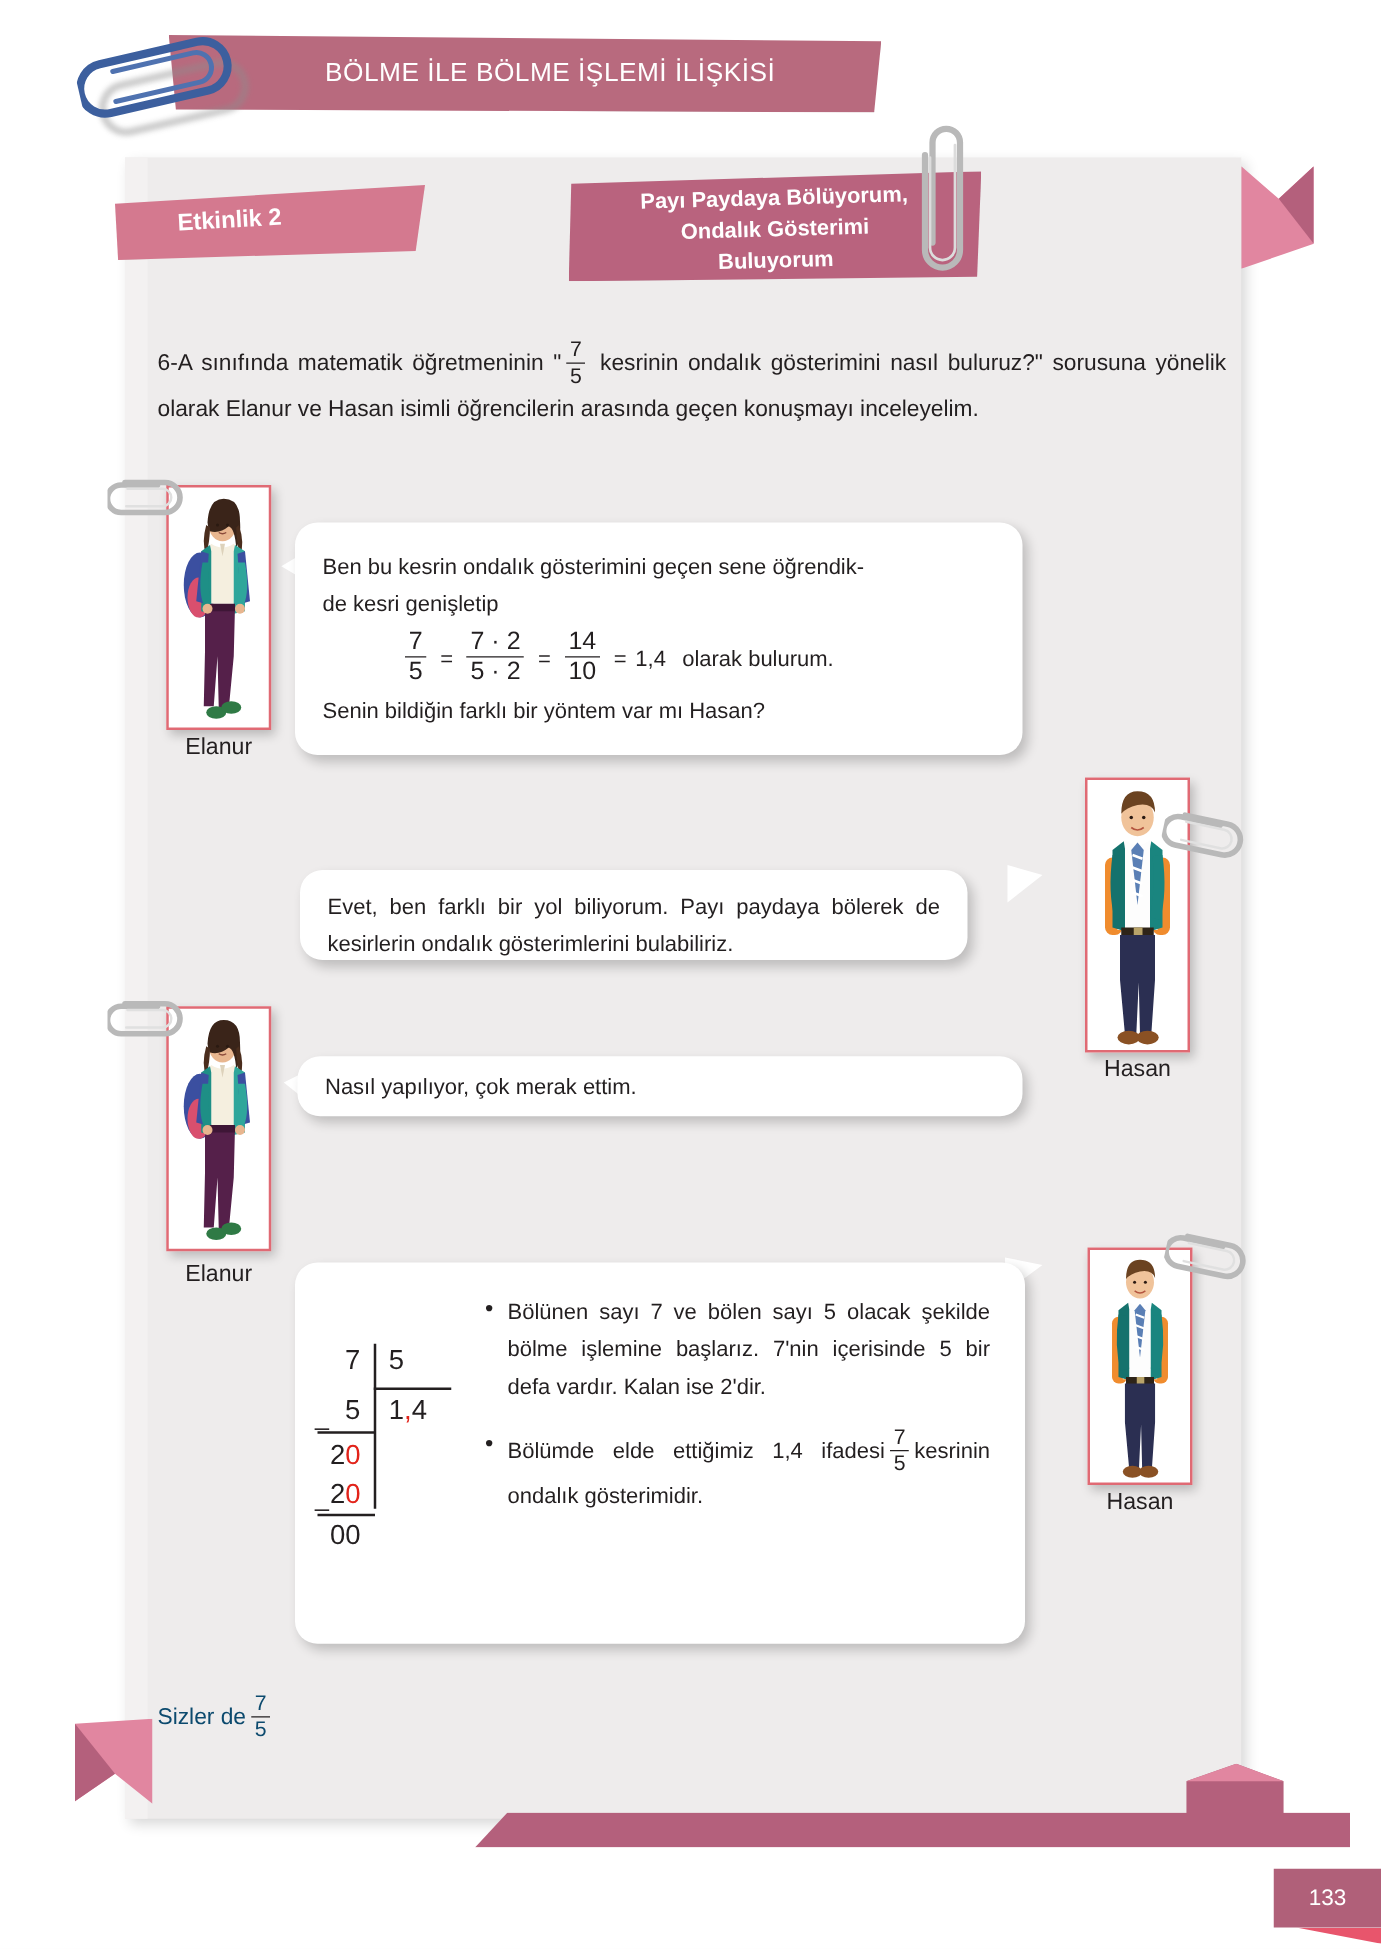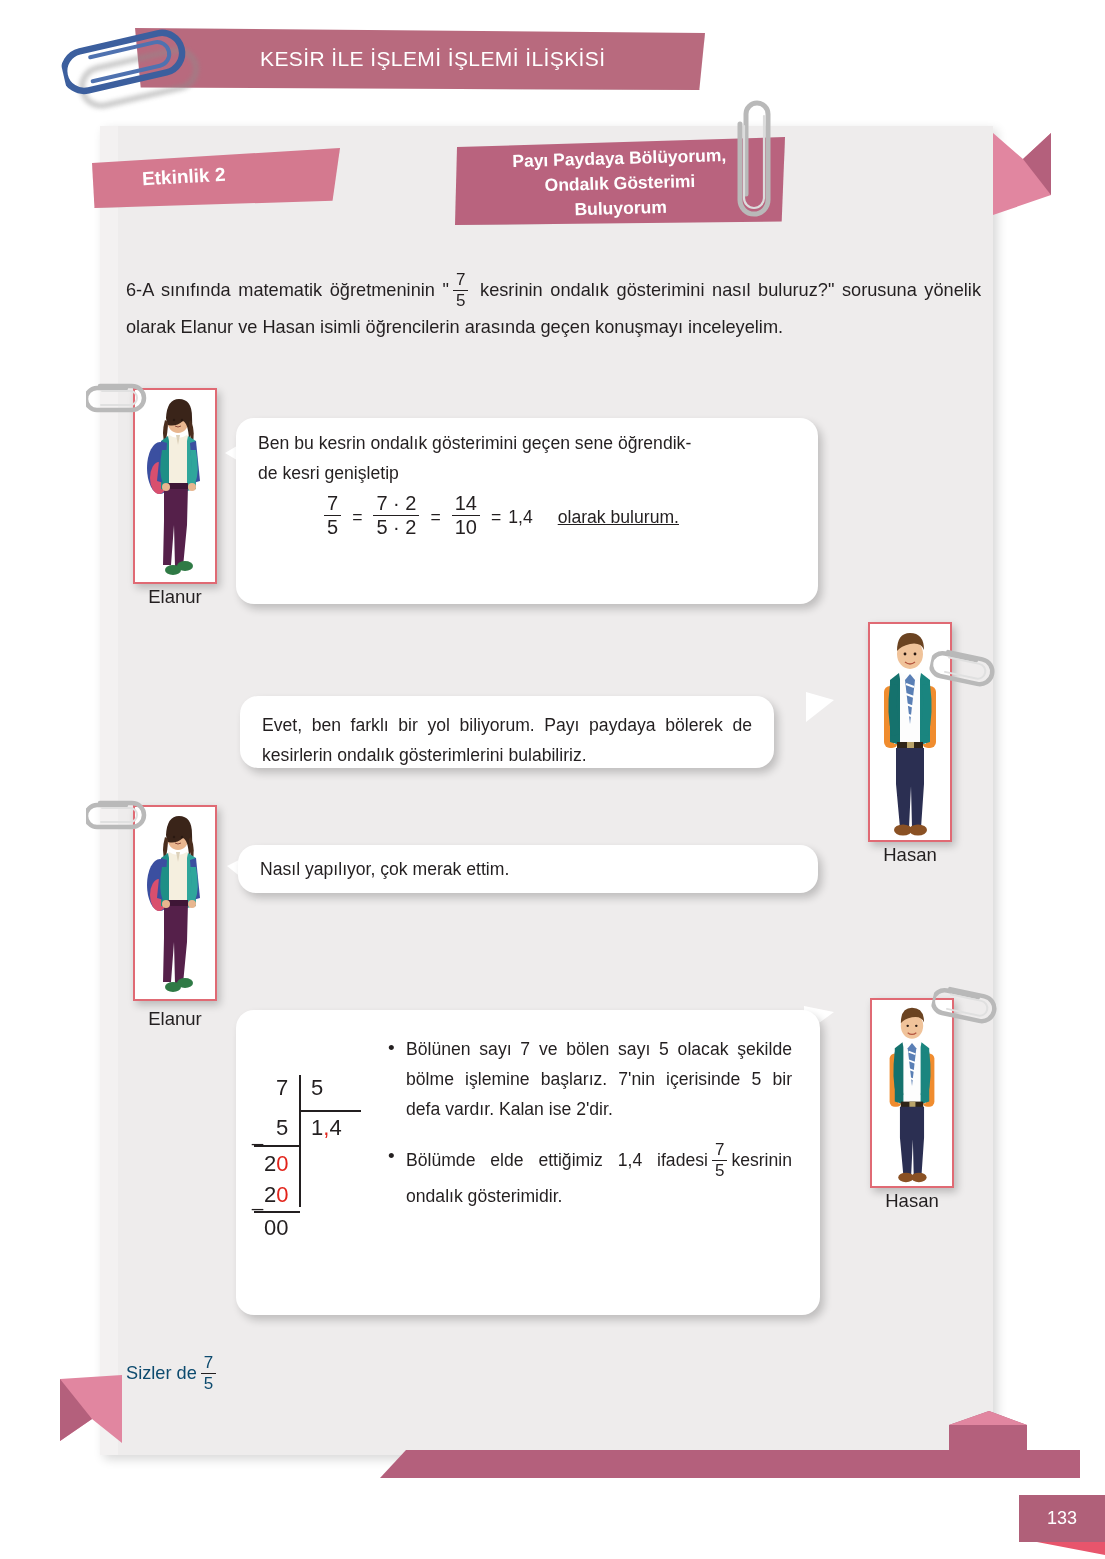--- a/index.html
+++ b/index.html
@@ -265,21 +265,21 @@
   </svg>
 </div>
 <div class="clip-blue">
   <svg width="130" height="62" viewBox="0 0 130 62">
     <path d="M30 11 H101 a20 20 0 0 1 0 40 H21 a20 20 0 0 1 0 -40 H88" fill="none" stroke="#3c5f9e" stroke-width="6.5" stroke-linecap="round"></path>
     <path d="M30 19 H96 a12 12 0 0 1 0 24 H27" fill="none" stroke="#4f72b0" stroke-width="4" stroke-linecap="round"></path>
   </svg>
 </div>
 
 <div class="header-banner">
-  <span class="htxt">KESİR İLE İŞLEMİ İŞLEMİ İLİŞKİSİ</span>
+  <span class="htxt">BÖLME İLE BÖLME İŞLEMİ İLİŞKİSİ</span>
 </div>
 
 <div class="content-panel"></div>
 <div class="panel-white-strip"></div>
 
 <div class="corner-tr">
   <svg width="58" height="82" viewBox="0 0 58 82">
     <polygon points="0,0 30,26 58,0 58,62 0,82" fill="#e186a0"></polygon>
     <polygon points="30,26 58,0 58,62" fill="#b4607c"></polygon>
   </svg>
@@ -361,43 +361,44 @@
 
     <path d="M27 60 q-4 22 1 34 l6 -1 q-4 -16 -1 -33z" fill="#1e8f86"></path>
     <path d="M61 60 q4 22 -1 34 l-6 -1 q4 -16 1 -33z" fill="#2fa69b"></path>
     <circle cx="31" cy="97" r="4" fill="#e8b68f"></circle>
     <circle cx="57" cy="97" r="4" fill="#e8b68f"></circle>
   </svg>
 </div>
 <div class="char-name" style="left:113px; top:586px; width:124px;">Elanur</div>
 
 <div class="tail" style="left:225px; top:440px; border-top:13px solid transparent; border-bottom:13px solid transparent; border-right:22px solid #ffffff;"></div>
-<div class="bubble" style="left:236px; top:418px; width:582px; height:186px; padding:10px 22px;">
+<div class="bubble" style="left:236px; top:418px; width:582px; height:186px; padding:20px 22px;">
   <div class="btxt">
     <div>Ben bu kesrin ondalık gösterimini geçen sene öğrendik-</div>
     <div>de kesri genişletip</div>
     <div style="margin:6px 0 4px 62px; display:flex; align-items:center; gap:7px;">
       <span class="frac big">
           <span class="num">7</span>
           <span class="den">5</span>
         </span>
       <span>=</span>
       <span class="frac big">
           <span class="num">7 · 2</span>
           <span class="den">5 · 2</span>
         </span>
       <span>=</span>
       <span class="frac big">
           <span class="num">14</span>
           <span class="den">10</span>
         </span>
       <span>=</span>
       <span>1,4</span>
-      <span style="margin-left:18px;text-decoration:underline;">olarak bulurum.</span>
+      <span style="margin-left:6px;">olarak bulurum.</span>
     </div>
+    <div>Senin bildiğin farklı bir yöntem var mı Hasan?</div>
   </div>
 </div>
 
 <div class="clip-gray" style="left:930px; top:648px; width:70px; height:42px; transform:rotate(12deg);">
   <svg width="70" height="42" viewBox="0 0 70 42">
     <path d="M15 8 H50 a12 12 0 0 1 0 25 H12 a11 11 0 0 1 0 -23 H44" fill="none" stroke="#b9b9b9" stroke-width="4.5" stroke-linecap="round"></path>
     <path d="M17 13 H48 a7 7 0 0 1 0 15 H16" fill="none" stroke="#e0e0e0" stroke-width="2" stroke-linecap="round"></path>
   </svg>
 </div>
 <div class="char-card" style="left:868px; top:622px; width:84px; height:220px;">

